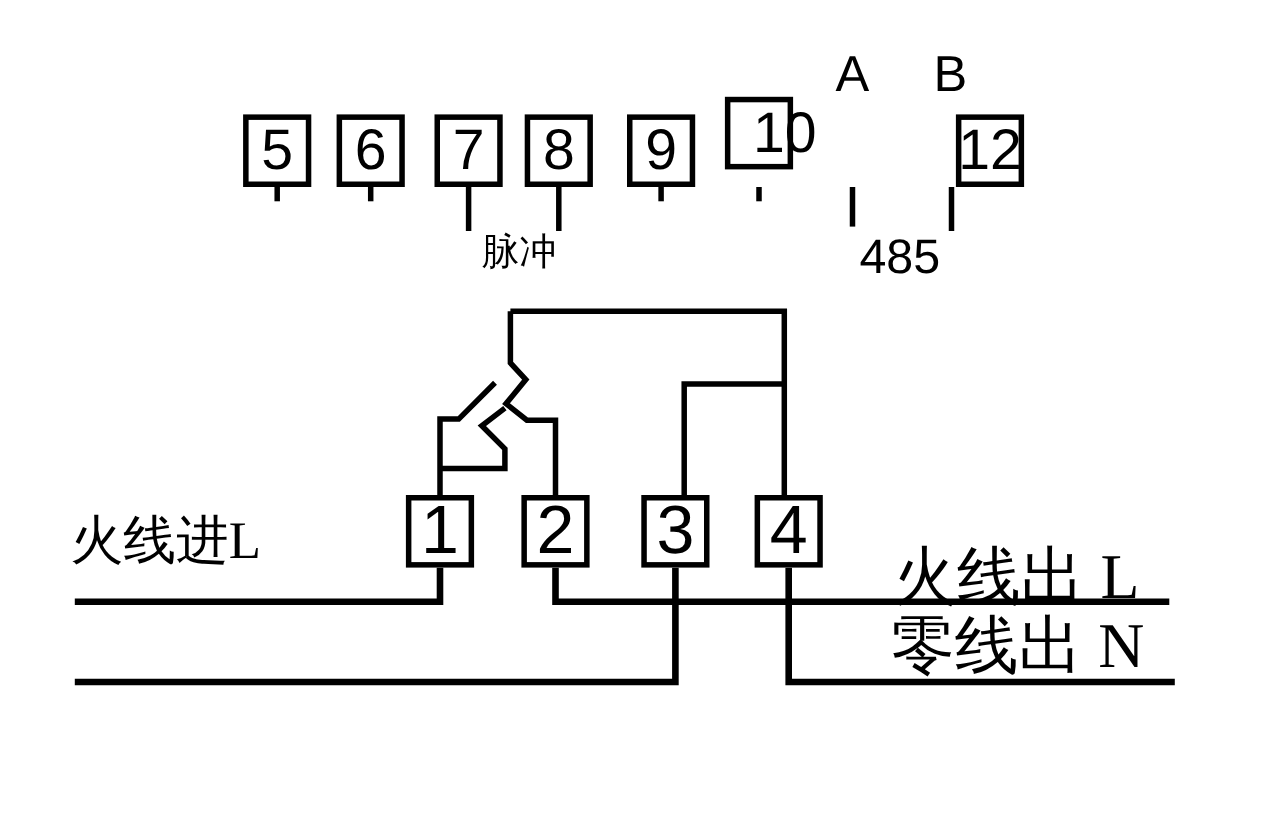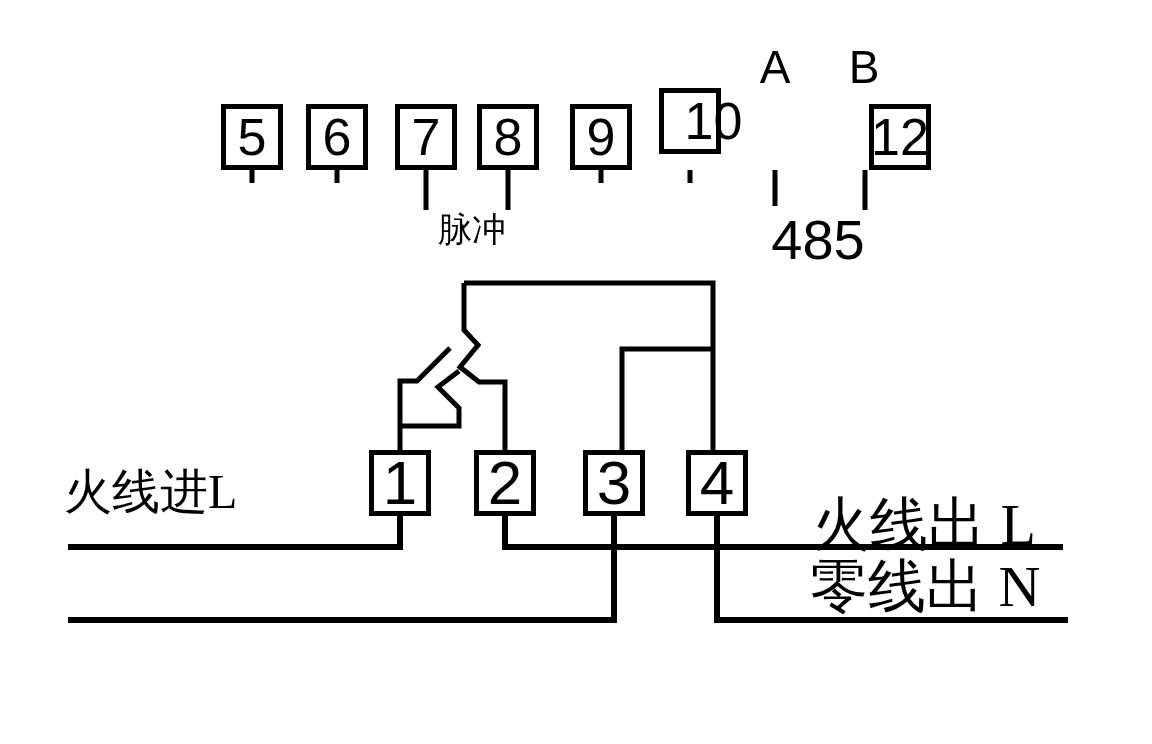--- a/index.html
+++ b/index.html
@@ -46,21 +46,21 @@
   .tbox.toprow { font-size: 52px; }
   .tbox.meterrow { font-size: 62px; }
   .buslabel {
     position: absolute;
     transform: translateX(-50%);
     line-height: 1;
     color: #000000;
     white-space: nowrap;
   }
   .ab { font-size: 46px; }
-  .num485 { font-size: 56px; }
+  .num485 { font-size: 44px; }
   .cjk {
     font-family: "Liberation Serif", "DejaVu Serif", serif;
     color: #000000;
     line-height: 1;
     white-space: nowrap;
     position: absolute;
     text-align: center;
   }
   .pulse {
     font-size: 34px;

